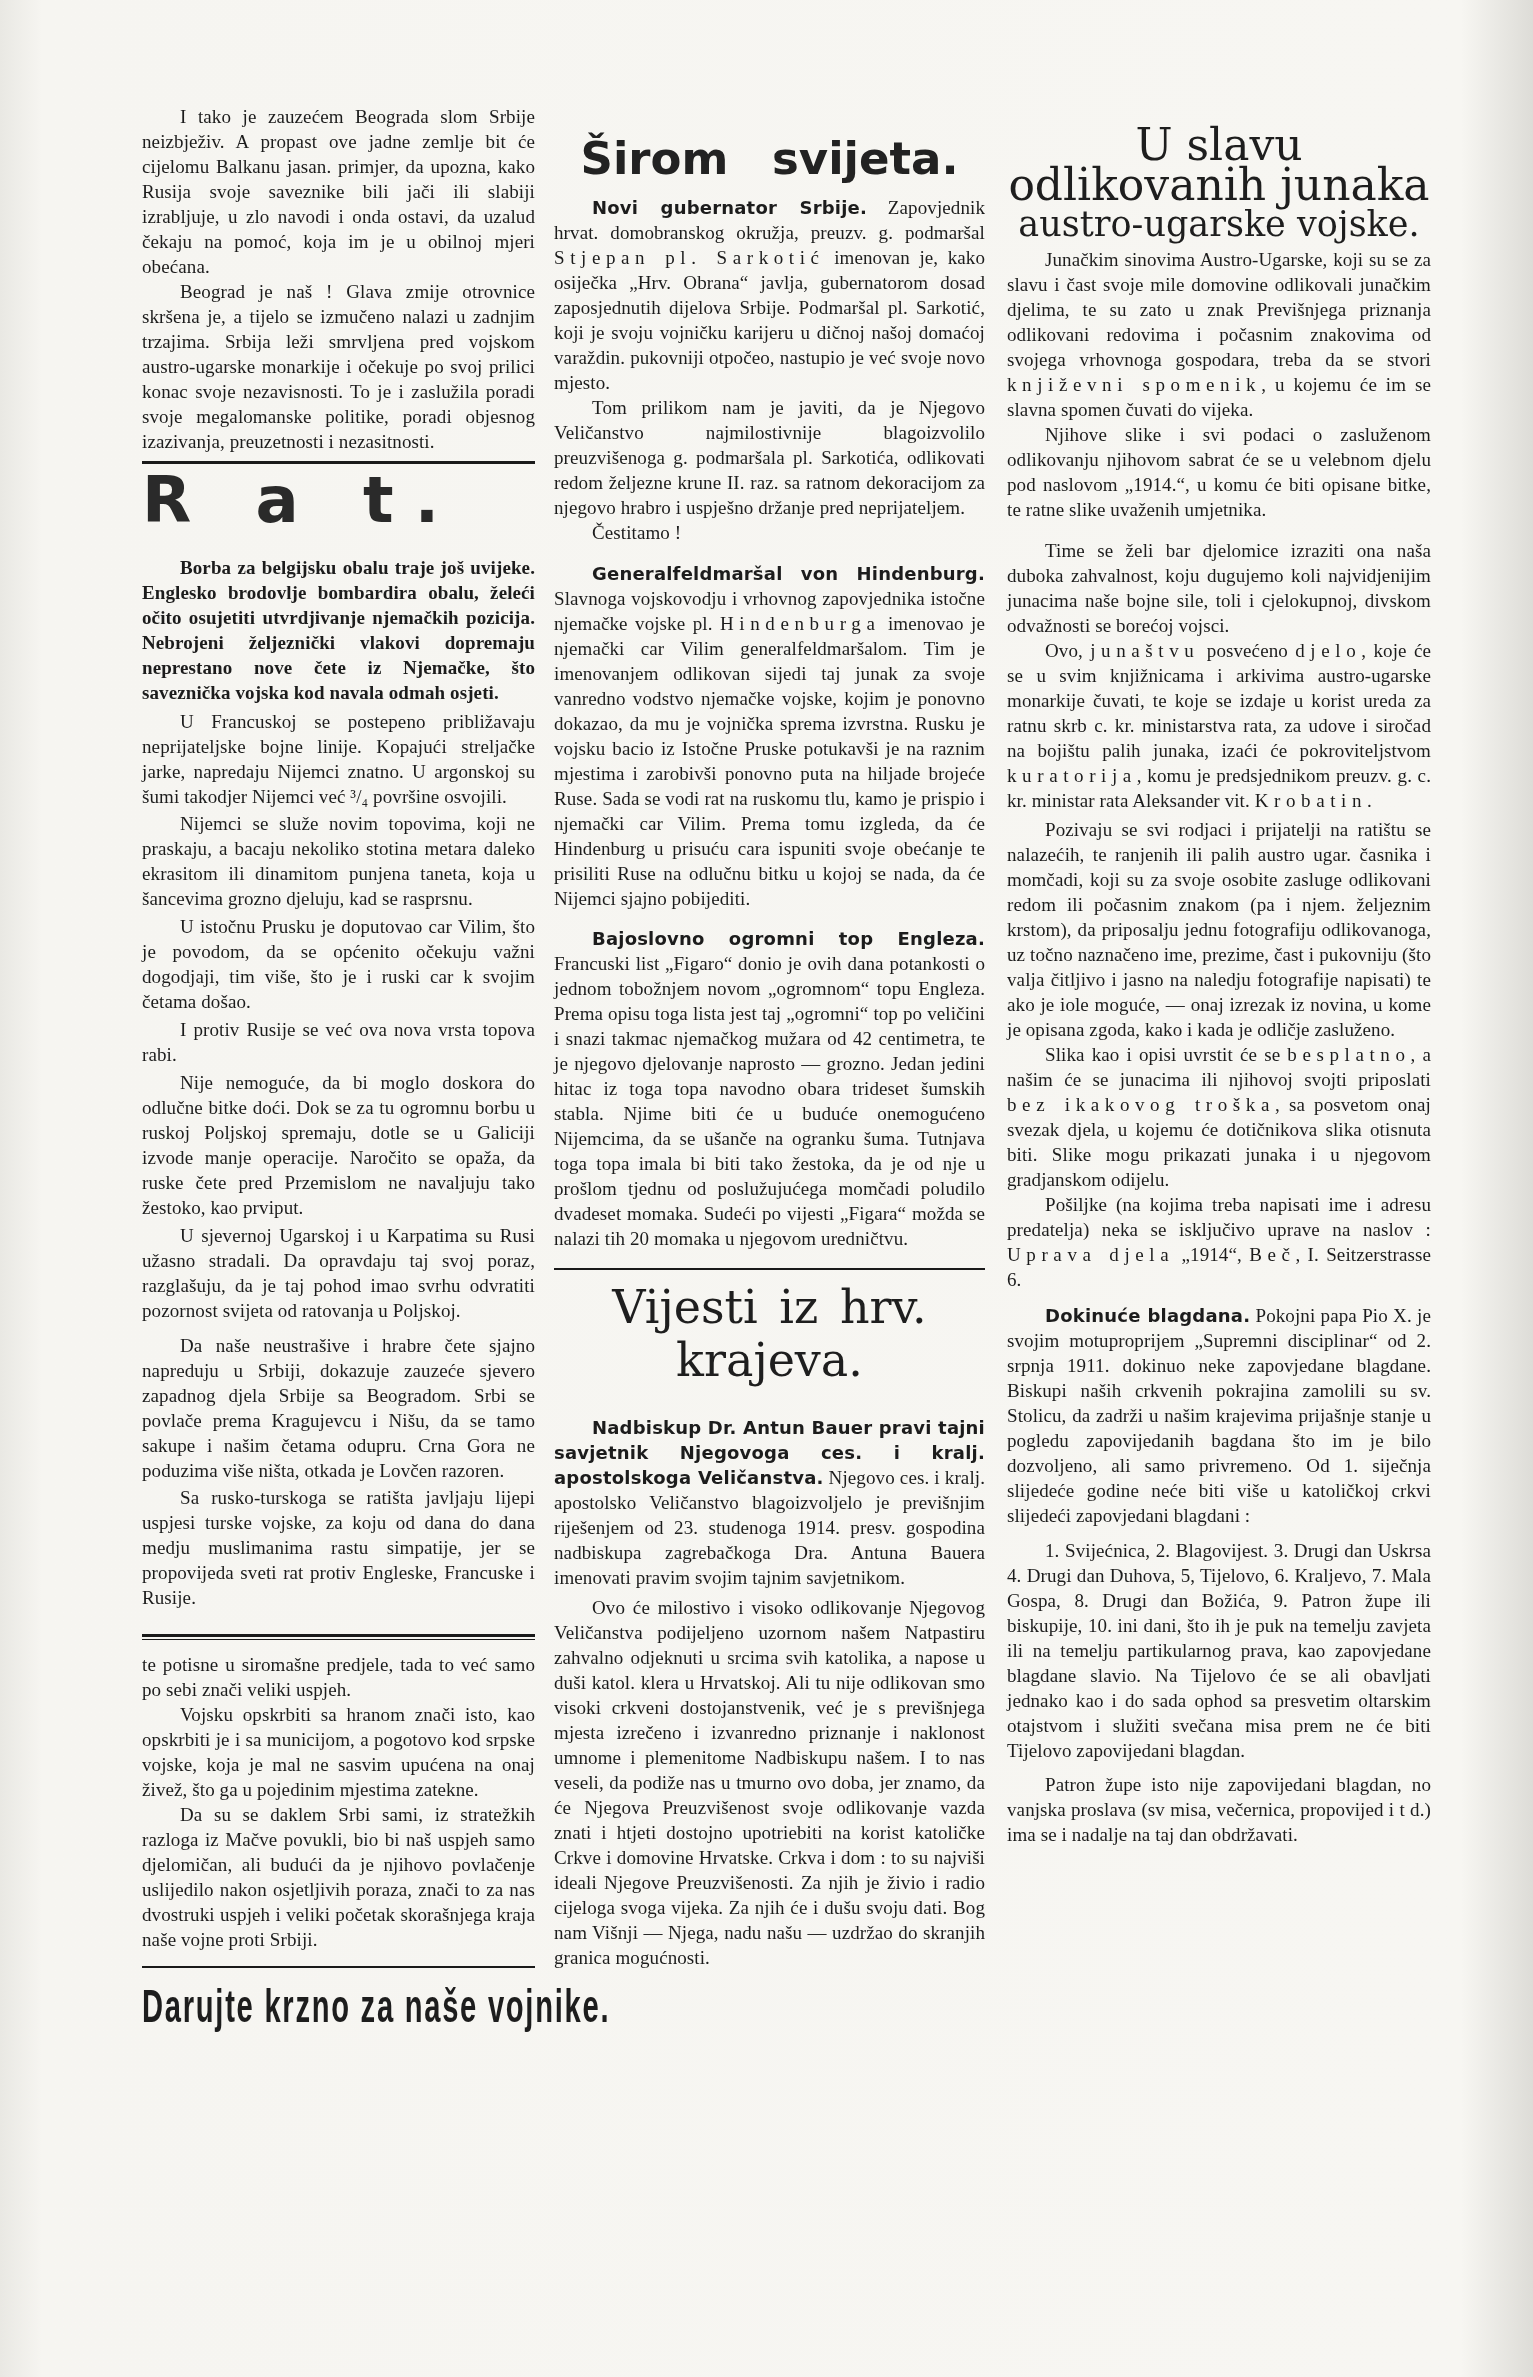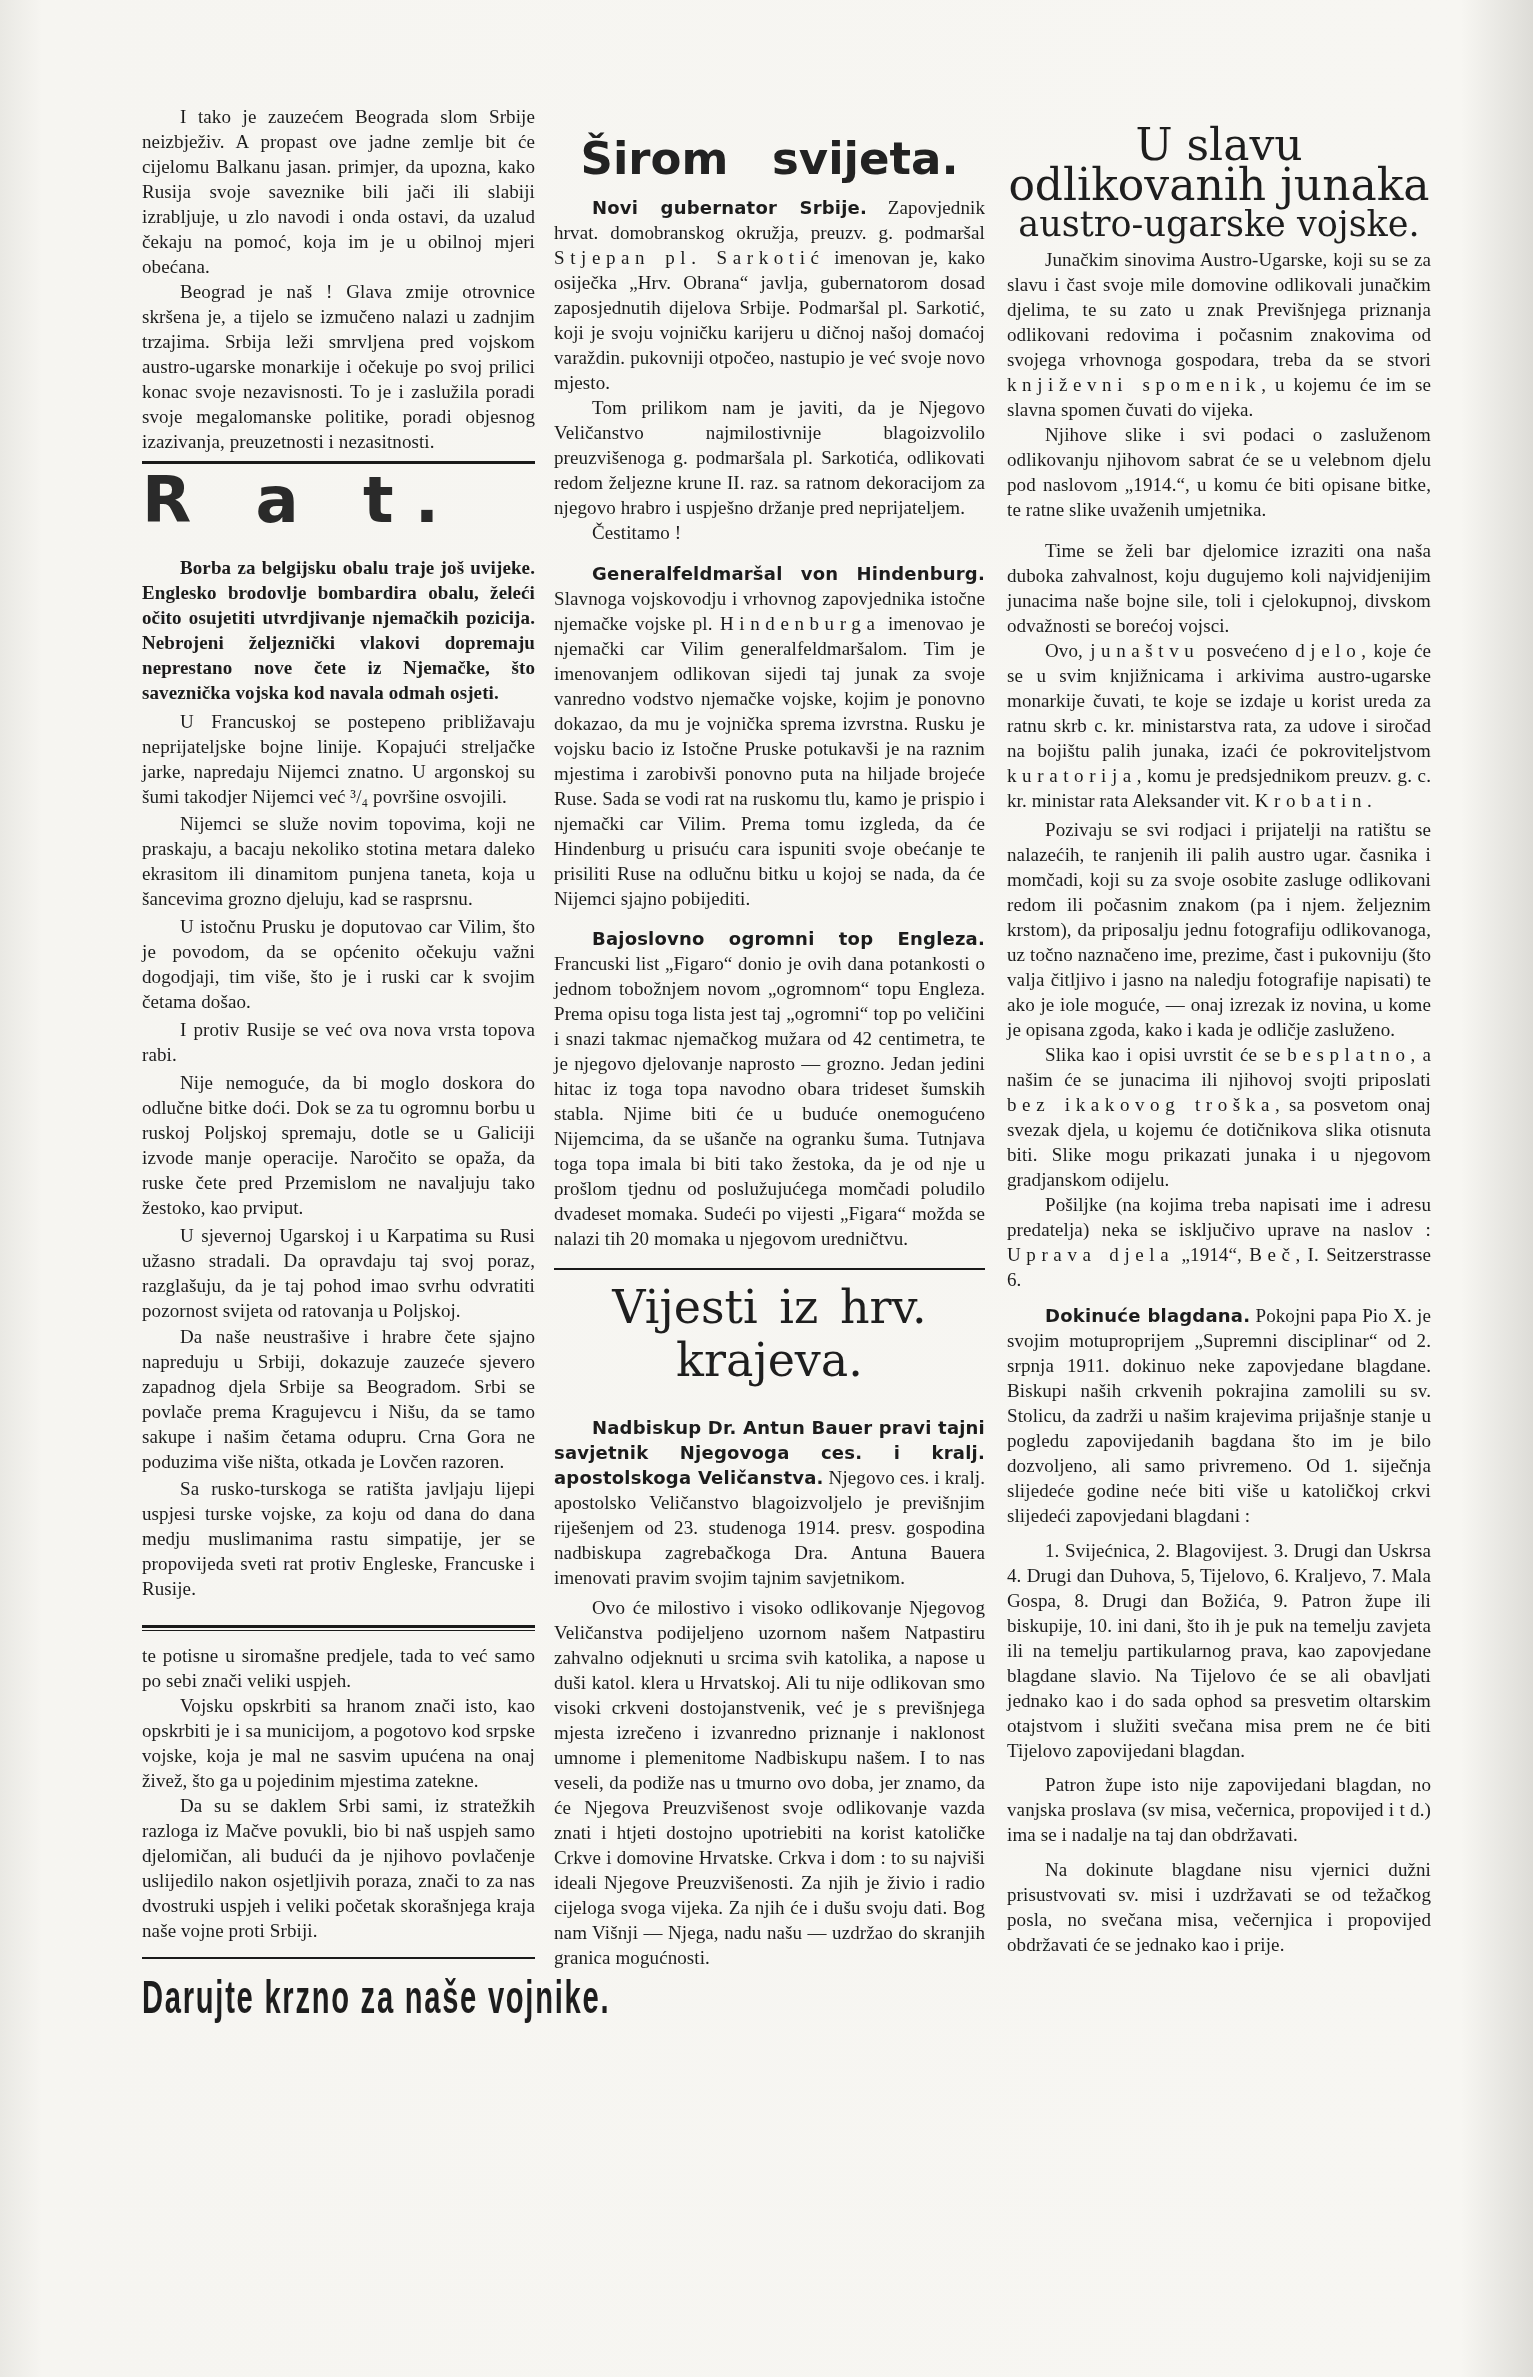--- a/index.html
+++ b/index.html
@@ -67,21 +67,21 @@
     <div class="rule-thick"></div>
     <div class="rat" style="margin-top:1.4px;">R a t.</div>
     <div style="height:19.5px"></div>
     <div id="rat-paras">
         <p class="body" style="margin-bottom: 4px; font-weight: bold;">Borba za belgijsku obalu traje još uvijeke. Englesko brodovlje bombardira obalu, želeći očito osujetiti utvrdjivanje njemačkih pozicija. Nebrojeni željeznički vlakovi dopremaju neprestano nove čete iz Njemačke, što saveznička vojska kod navala odmah osjeti.</p>
         <p class="body" style="margin-bottom: 2.8px;">U Francuskoj se postepeno približavaju neprijateljske bojne linije. Kopajući streljačke jarke, napredaju Nijemci znatno. U argonskoj su šumi takodjer Nijemci već ³/₄ površine osvojili.</p>
         <p class="body" style="margin-bottom: 2.8px;">Nijemci se služe novim topovima, koji ne praskaju, a bacaju nekoliko stotina metara daleko ekrasitom ili dinamitom punjena taneta, koja u šancevima grozno djeluju, kad se rasprsnu.</p>
         <p class="body" style="margin-bottom: 2.8px;">U istočnu Prusku je doputovao car Vilim, što je povodom, da se općenito očekuju važni dogodjaji, tim više, što je i ruski car k svojim četama došao.</p>
         <p class="body" style="margin-bottom: 2.8px;">I protiv Rusije se već ova nova vrsta topova rabi.</p>
         <p class="body" style="margin-bottom: 2.8px;">Nije nemoguće, da bi moglo doskora do odlučne bitke doći. Dok se za tu ogromnu borbu u ruskoj Poljskoj spremaju, dotle se u Galiciji izvode manje operacije. Naročito se opaža, da ruske čete pred Przemislom ne navaljuju tako žestoko, kao prviput.</p>
-        <p class="body" style="margin-bottom: 1px;">U sjevernoj Ugarskoj i u Karpatima su Rusi užasno stradali. Da opravdaju taj svoj poraz, razglašuju, da je taj pohod imao svrhu odvratiti pozornost svijeta od ratovanja u Poljskoj.</p>
+        <p class="body" style="margin-bottom: 10px;">U sjevernoj Ugarskoj i u Karpatima su Rusi užasno stradali. Da opravdaju taj svoj poraz, razglašuju, da je taj pohod imao svrhu odvratiti pozornost svijeta od ratovanja u Poljskoj.</p>
         <p class="body" style="margin-bottom: 2.8px;">Da naše neustrašive i hrabre čete sjajno napreduju u Srbiji, dokazuje zauzeće sjevero zapadnog djela Srbije sa Beogradom. Srbi se povlače prema Kragujevcu i Nišu, da se tamo sakupe i našim četama odupru. Crna Gora ne poduzima više ništa, otkada je Lovčen razoren.</p>
         <p class="body" style="margin-bottom: 2.8px;">Sa rusko-turskoga se ratišta javljaju lijepi uspjesi turske vojske, za koju od dana do dana medju muslimanima rastu simpatije, jer se propovijeda sveti rat protiv Engleske, Francuske i Rusije.</p>
       </div>
     <div style="height:21px"></div>
     <div class="rule-double"></div>
     <div style="height:12.5px"></div>
     <p class="body noindent">te potisne u siromašne predjele, tada to već samo po sebi znači veliki uspjeh.</p>
     <div id="cont-paras">
         <p class="body">Vojsku opskrbiti sa hranom znači isto, kao opskrbiti je i sa municijom, a pogotovo kod srpske vojske, koja je mal ne sasvim upućena na onaj živež, što ga u pojedinim mjestima zatekne.</p>
         <p class="body">Da su se daklem Srbi sami, iz stratežkih razloga iz Mačve povukli, bio bi naš uspjeh samo djelomičan, ali budući da je njihovo povlačenje uslijedilo nakon osjetljivih poraza, znači to za nas dvostruki uspjeh i veliki početak skorašnjega kraja naše vojne proti Srbiji.</p>
@@ -129,17 +129,16 @@
         <p class="body"><span>Slika kao i opisi uvrstit će se </span><span class="spaced">besplatno</span><span>, a našim će se junacima ili njihovoj svojti priposlati </span><span class="spaced">bez ikakovog troška</span><span>, sa posvetom onaj svezak djela, u kojemu će dotičnikova slika otisnuta biti. Slike mogu prikazati junaka i u njegovom gradjanskom odijelu.</span></p>
         <p class="body"><span>Pošiljke (na kojima treba napisati ime i adresu predatelja) neka se isključivo uprave na naslov : </span><span class="spaced">Uprava djela</span><span> „1914“, </span><span class="spaced">Beč</span><span>, I. Seitzerstrasse 6.</span></p>
       </div>
     <div style="height:11px"></div>
     <p class="body">
       <span class="bold-lead">Dokinuće blagdana.</span><span> Pokojni papa Pio X. je svojim motuproprijem „Supremni disciplinar“ od 2. srpnja 1911. dokinuo neke zapovjedane blagdane. Biskupi naših crkvenih pokrajina zamolili su sv. Stolicu, da zadrži u našim krajevima prijašnje stanje u pogledu zapovijedanih bagdana što im je bilo dozvoljeno, ali samo privremeno. Od 1. siječnja slijedeće godine neće biti više u katoličkoj crkvi slijedeći zapovjedani blagdani :</span>
     </p>
     <div id="dok-paras">
         <p class="body" style="margin-top: 9.7px;">1. Svijećnica, 2. Blagovijest. 3. Drugi dan Uskrsa 4. Drugi dan Duhova, 5, Tijelovo, 6. Kraljevo, 7. Mala Gospa, 8. Drugi dan Božića, 9. Patron župe ili biskupije, 10. ini dani, što ih je puk na temelju zavjeta ili na temelju partikularnog prava, kao zapovjedane blagdane slavio. Na Tijelovo će se ali obavljati jednako kao i do sada ophod sa presvetim oltarskim otajstvom i služiti svečana misa prem ne će biti Tijelovo zapovijedani blagdan.</p>
         <p class="body" style="margin-top: 9.7px;">Patron župe isto nije zapovijedani blagdan, no vanjska proslava (sv misa, večernica, propovijed i t d.) ima se i nadalje na taj dan obdržavati.</p>
-        <p class="body" style="margin-top: 9.7px;">Na dokinute blagdane nisu vjernici dužni prisustvovati sv. misi i uzdržavati se od težačkog posla, no svečana misa, večernjica i propovijed obdržavati će se jednako kao i prije.</p>
       </div>
   </div>
 </div>
 
 
 </body></html>

